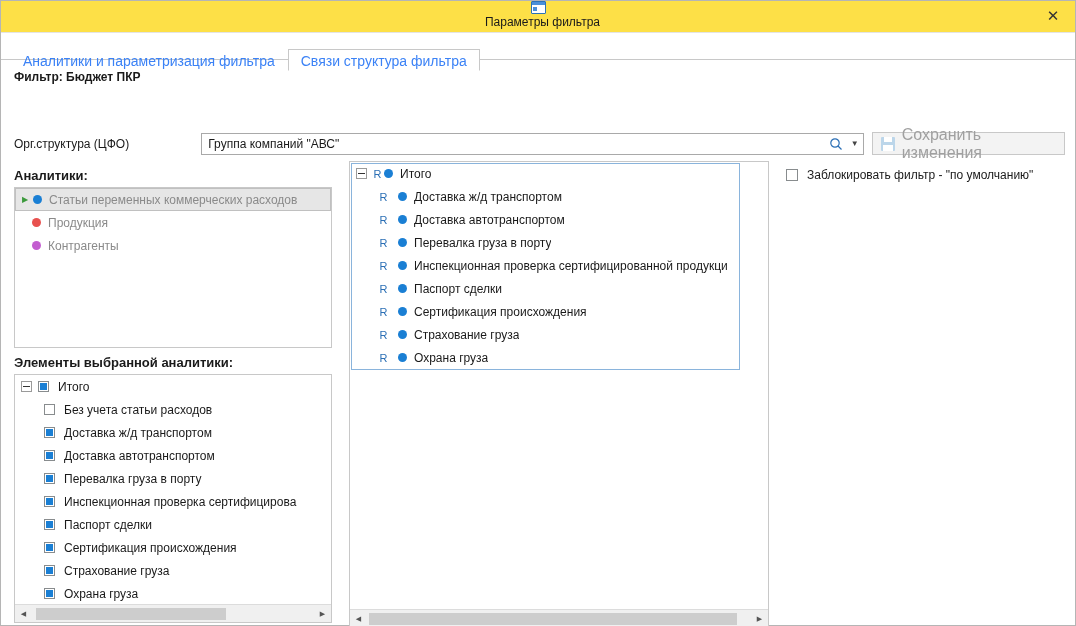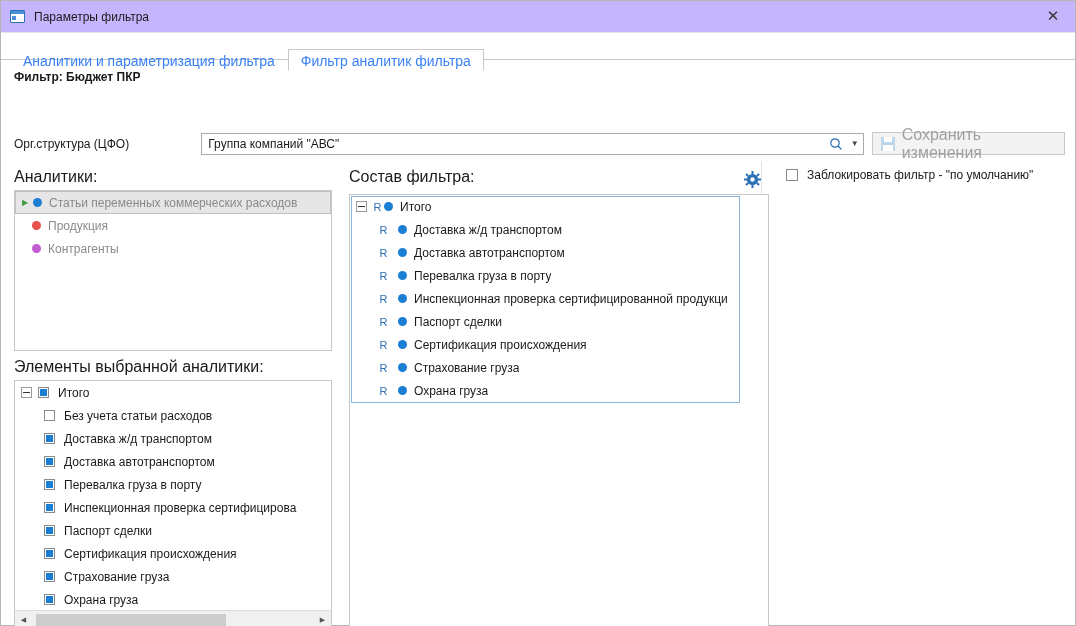--- a/index.html
+++ b/index.html
@@ -26,23 +26,24 @@
     background: #ffffff;
     position: relative;
   }
   
   .titlebar {
     height: 31px;
     min-height: 31px;
     display: flex;
     align-items: center;
     padding-left: 9px;
-    background: #c4b5fd;
+    background: #fde047;
     border-bottom: 1px solid #e4e4e4;
     position: relative;
+    flex-direction: column;
   }
   .titlebar .app-icon {
     width: 16px; height: 14px;
     margin-right: 8px;
     position: relative;
   }
   .titlebar .app-icon .frame {
     position: absolute; left: 0; top: 0;
     width: 15px; height: 13px;
     border: 1px solid #2c72b8;
@@ -189,22 +190,23 @@
   .content {
     flex: 1;
     display: flex;
     padding: 0 0 0 13px;
     position: relative;
   }
   .col-left { width: 318px; }
   .col-mid  { width: 420px; margin-left: 17px; }
   .col-right{ flex: 1; margin-left: 17px; padding-top: 7px;}
   .section-label {
-    font-size: 16px;
+    font-size: 13px;
     padding: 7px 0 4px 0;
+    font-weight: bold;
   }
   .panel {
     border: 1px solid #c8c8c8;
     background: #ffffff;
     box-sizing: border-box;
     position: relative;
   }
   .panel-analytics { height: 161px; overflow: hidden; }
   .row-item {
     height: 23px;
@@ -384,21 +386,21 @@
       <div class="frame"></div>
         <div class="bar"></div>
         <div class="dot"></div>
     </div>
     <div class="title">Параметры фильтра</div>
     <div class="close-btn">✕</div>
   </div>
 
   <div class="tabstrip">
     <div class="tab">Аналитики и параметризация фильтра</div>
-    <div class="tab active">Фильтр аналитик фильтра</div>
+    <div class="tab active">Связи структура фильтра</div>
   </div>
 
   <div class="filter-label">Фильтр: Бюджет ПКР</div>
 
   <div class="org-row">
     <div class="lbl">Орг.структура (ЦФО)</div>
     <div class="combo">
       <div class="value">Группа компаний "АВС"</div>
       <div class="search-icon">
         <svg width="14" height="14" viewBox="0 0 14 14">
@@ -489,39 +491,20 @@
           <div class="sbtn">◀</div>
           <div class="track">
             <div class="thumb" style="left:4px; width:190px;"></div>
           </div>
           <div class="sbtn">▶</div>
         </div>
       </div>
     </div>
 
     <div class="col-mid">
-      <div class="mid-head">
-        <div class="section-label" style="padding-top:0;">Состав фильтра:</div>
-        <div class="gear">
-          <svg width="17" height="17" viewBox="0 0 17 17">
-            <g fill="#2b6fb5">
-              <circle cx="8.5" cy="8.5" r="5.6"></circle>
-              <rect x="7.5" y="0" width="2" height="3"></rect>
-              <rect x="7.5" y="14" width="2" height="3"></rect>
-              <rect x="0" y="7.5" width="3" height="2"></rect>
-              <rect x="14" y="7.5" width="3" height="2"></rect>
-              <rect x="2" y="2.4" width="2" height="3" transform="rotate(-45 3 3.9)"></rect>
-              <rect x="13" y="11.5" width="2" height="3" transform="rotate(-45 14 13)"></rect>
-              <rect x="13" y="2.4" width="2" height="3" transform="rotate(45 14 3.9)"></rect>
-              <rect x="2" y="11.5" width="2" height="3" transform="rotate(45 3 13)"></rect>
-            </g>
-            <circle cx="8.5" cy="8.5" r="2.2" fill="#ffffff"></circle>
-          </svg>
-        </div>
-      </div>
       <div class="panel panel-composition">
         <div class="selection-box"></div>
         <div class="comp-row" style="padding-left:6px;">
           <span class="expander" style="margin-left:0;margin-right:4px;"></span>
           <span class="rflag">R</span>
           <span class="bullet blue"></span>
           <span class="name">Итого</span>
         </div>
         <div class="comp-row" style="padding-left:27px;">
           <span class="rflag">R</span>

